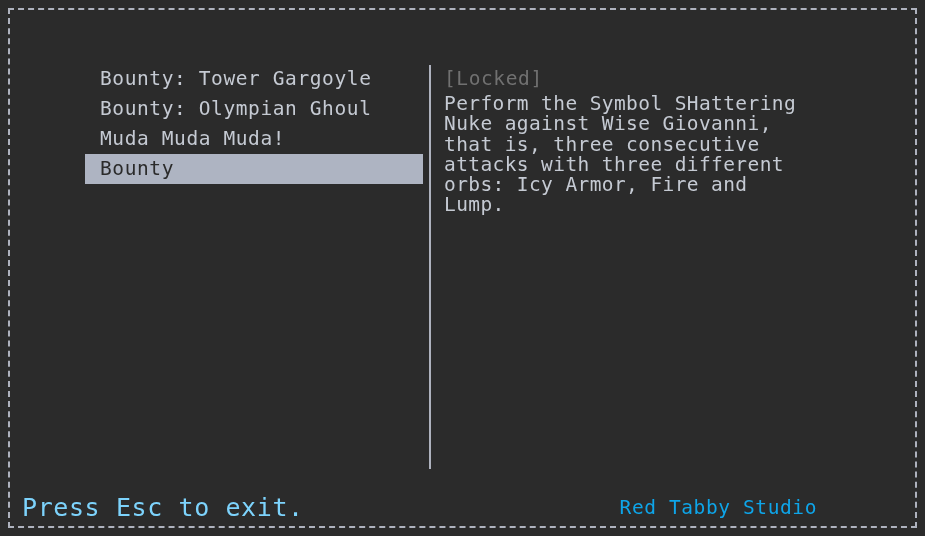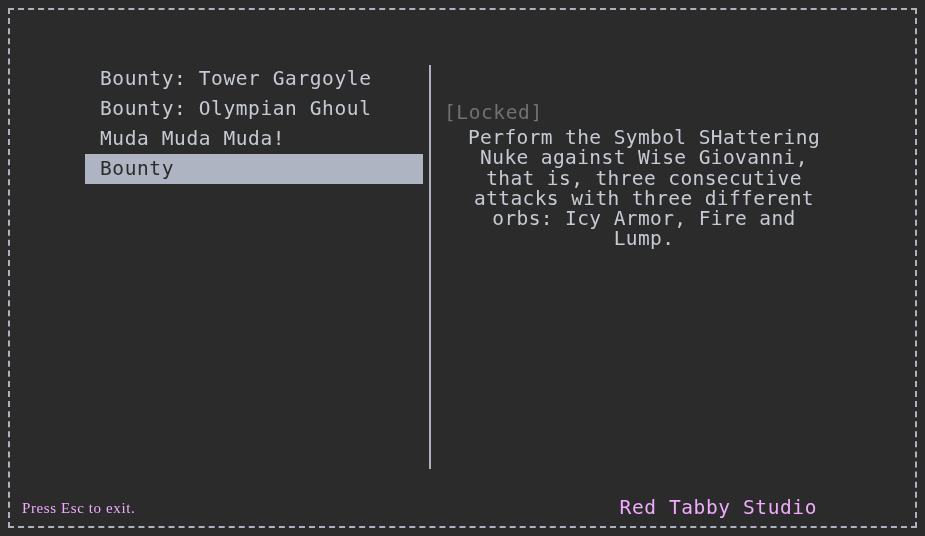--- a/index.html
+++ b/index.html
@@ -68,59 +68,56 @@
     height: 404px;
     background: #aeb2be;
   }
 
   
   #detail-panel {
     position: absolute;
     left: 444px;
     top: 64px;
     width: 400px;
-    margin-top: 34px;
   }
   #detail-status {
     font-size: 19.5px;
     line-height: 29px;
     letter-spacing: 0.6px;
     color: #717171;
     white-space: nowrap;
   }
   #detail-body {
     margin-top: 1px;
     font-size: 19.5px;
     line-height: 20.3px;
     letter-spacing: 0.4px;
     color: #c5cad3;
     white-space: pre-wrap;
-    text-align: center;
   }
 
   
   #footer-hint {
     position: absolute;
     left: 22px;
     top: 495px;
-    font-size: 15px;
+    font-size: 25px;
     line-height: 26px;
     letter-spacing: 0.6px;
-    color: #f0abfc;
+    color: #7dd3fc;
     white-space: nowrap;
-    font-family: Liberation Serif, serif;
   }
   #footer-credit {
     position: absolute;
     right: 20px;
     top: 495px;
     font-size: 19.5px;
     line-height: 26px;
     letter-spacing: 0.6px;
-    color: #f0abfc;
+    color: #0ea5e9;
     white-space: nowrap;
     margin-left: 40px;
   }
 </style>
 </head>
 <body>
 
 <div id="app">
 
   <div id="frame"></div>

